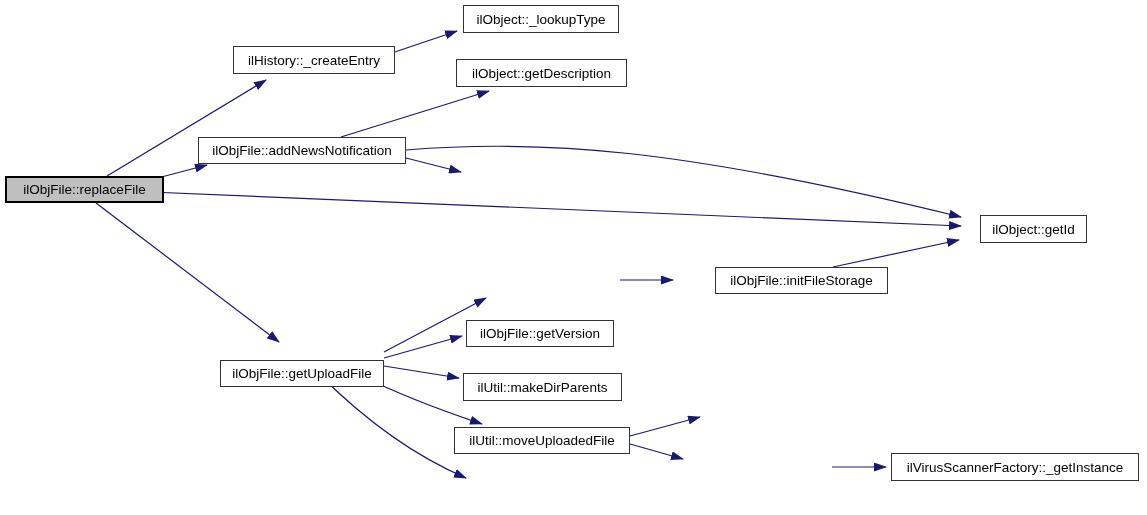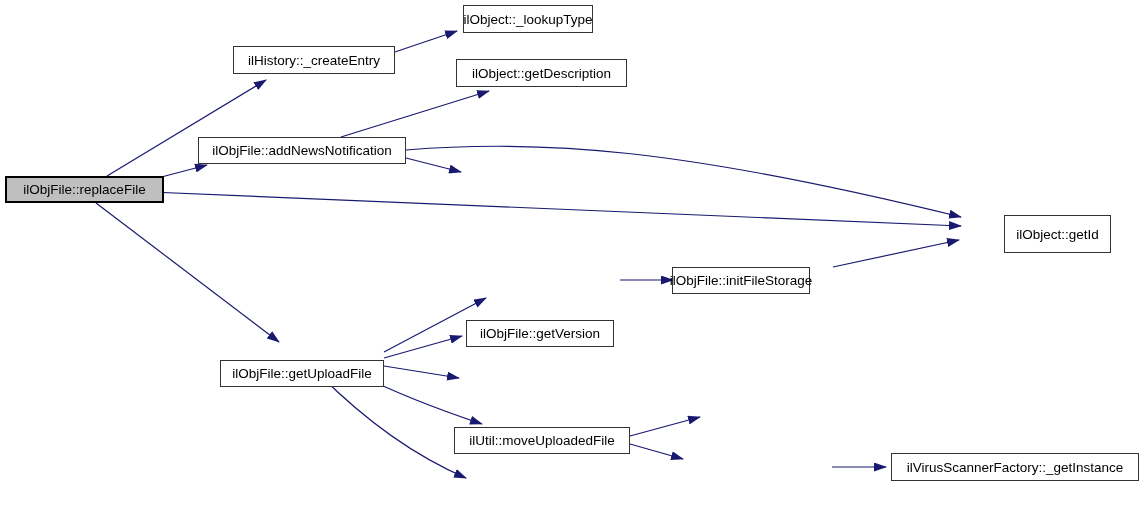--- a/index.html
+++ b/index.html
@@ -55,50 +55,53 @@
   </svg>
 
   <div class="node hl" style="left:5px;top:176px;width:159px;height:27px">
     <span>ilObjFile::replaceFile</span>
   </div>
 
   <div class="node" style="left:233px;top:46px;width:162px;height:28px">
     <span>ilHistory::_createEntry</span>
   </div>
 
-  <div class="node" style="left:463px;top:5px;width:130px;height:28px">
+  <div class="node" style="left:463px;top:5px;width:156px;height:28px">
     <span>ilObject::_lookupType</span>
   </div>
 
   <div class="node" style="left:456px;top:59px;width:171px;height:28px">
     <span>ilObject::getDescription</span>
   </div>
 
   <div class="node" style="left:198px;top:137px;width:208px;height:27px">
     <span>ilObjFile::addNewsNotification</span>
   </div>
 
 
-  <div class="node" style="left:1004px;top:215px;width:107px;height:38px">
+  <div class="node" style="left:980px;top:215px;width:107px;height:28px">
     <span>ilObject::getId</span>
   </div>
 
 
-  <div class="node" style="left:672px;top:267px;width:138px;height:27px">
+  <div class="node" style="left:715px;top:267px;width:173px;height:27px">
     <span>ilObjFile::initFileStorage</span>
   </div>
 
   <div class="node" style="left:466px;top:320px;width:148px;height:27px">
     <span>ilObjFile::getVersion</span>
   </div>
 
   <div class="node" style="left:220px;top:360px;width:164px;height:27px">
     <span>ilObjFile::getUploadFile</span>
   </div>
 
+  <div class="node" style="left:463px;top:373px;width:159px;height:28px">
+    <span>ilUtil::makeDirParents</span>
+  </div>
 
   <div class="node" style="left:454px;top:427px;width:176px;height:27px">
     <span>ilUtil::moveUploadedFile</span>
   </div>
 
 
 
   <div class="node" style="left:891px;top:453px;width:248px;height:28px">
     <span>ilVirusScannerFactory::_getInstance</span>
   </div>

